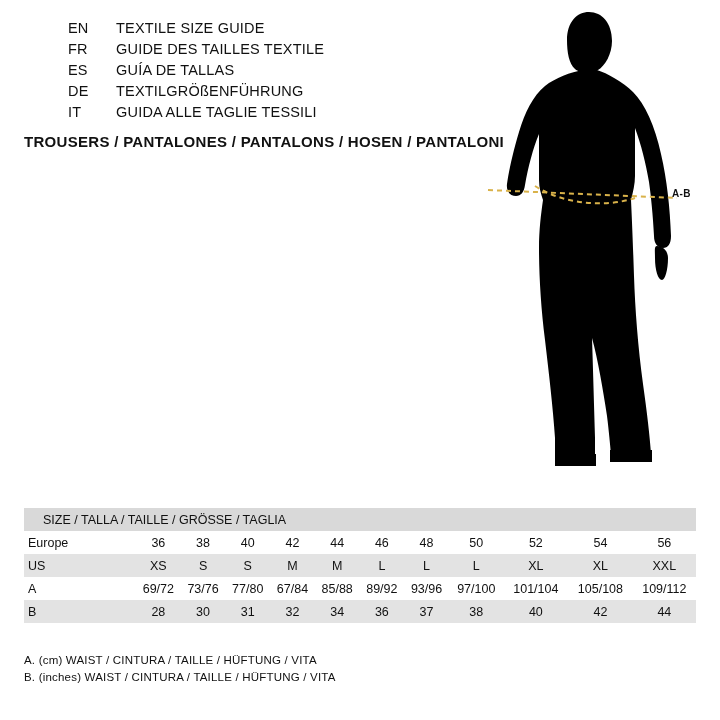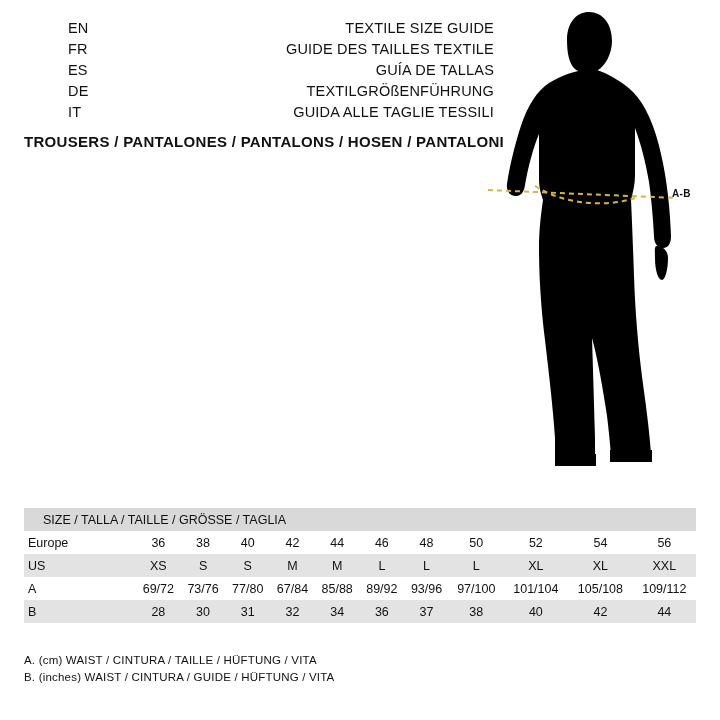--- a/index.html
+++ b/index.html
@@ -31,21 +31,20 @@
     font-size: 14.5px;
     letter-spacing: 0.2px;
     margin-left: 44px;
   }
   .lang-code {
     width: 48px;
     flex: 0 0 48px;
   }
   .lang-text {
     flex: 1 1 auto;
-    text-align: right;
   }
   .garment-title {
     position: absolute;
     left: 24px;
     top: 133px;
     font-size: 15px;
     font-weight: bold;
     letter-spacing: 0.3px;
     white-space: nowrap;
   }
@@ -269,16 +268,16 @@
         <td>40</td>
         <td>42</td>
         <td>44</td>
       </tr>
     </tbody>
       </table>
   </div>
 
   <div class="footnotes">
     <div class="footnote-line">A. (cm) WAIST / CINTURA / TAILLE / HÜFTUNG / VITA</div>
-    <div class="footnote-line">B. (inches) WAIST / CINTURA / GUIDE / HÜFTUNG / VITA</div>
+    <div class="footnote-line">B. (inches) WAIST / CINTURA / TAILLE / HÜFTUNG / VITA</div>
   </div>
 
 </div>
 
 </body></html>

